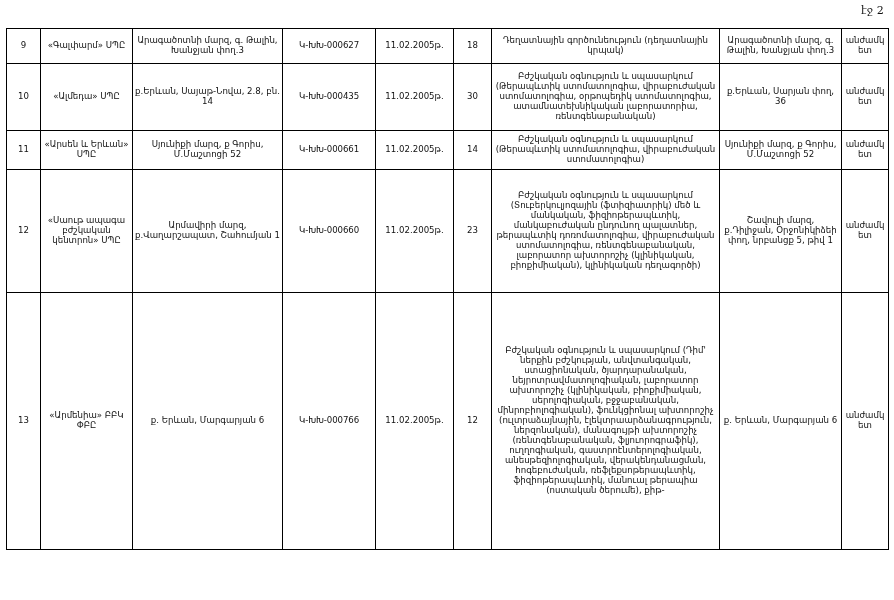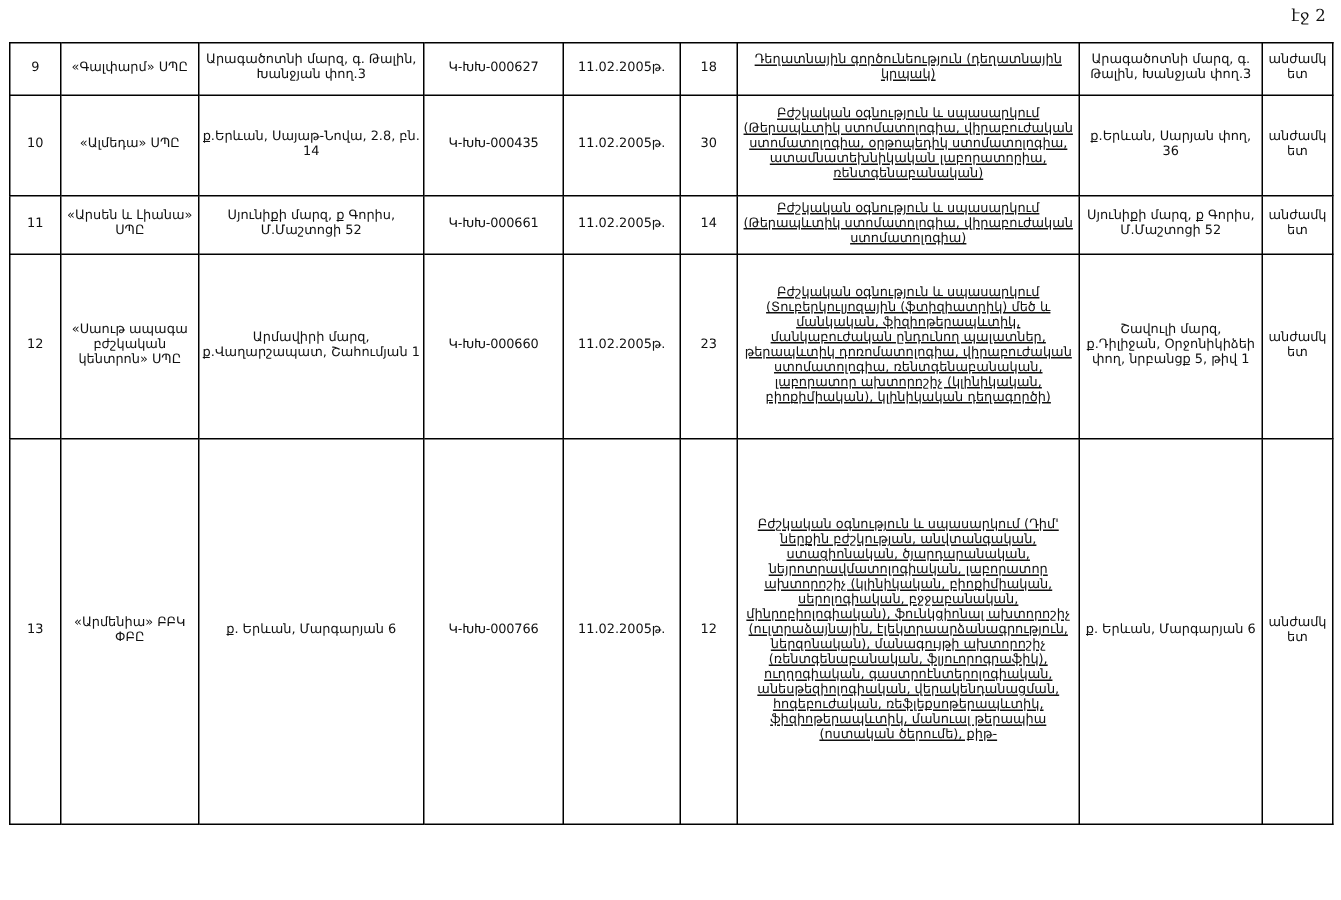--- a/index.html
+++ b/index.html
@@ -59,21 +59,21 @@
   col.c-act    { width: 228px; }
   col.c-addr2  { width: 122px; }
   col.c-note   { width: 47px; }
 
   td.num { font-size: 9.5px; }
   td.name { font-size: 8.8px; }
   td.addr { font-size: 8.6px; }
   td.lic { font-size: 9.2px; letter-spacing: -0.1px; }
   td.date { font-size: 9.2px; margin-top: 28px; }
   td.term { font-size: 9.5px; }
-  td.act { font-size: 8.4px; text-align: justify; text-align-last: center; padding: 2px 4px; text-decoration: underline; }
+  td.act { font-size: 8.4px; text-align: justify; text-align-last: center; padding: 2px 4px; }
   td.addr2 { font-size: 8.6px; }
   td.note { font-size: 8.6px; }
 
   .r1 td { height: 30px; }
   .r2 td { height: 62px; }
   .r3 td { height: 34px; }
   .r4 td { height: 118px; }
   .r5 td { height: 252px; }
 
   .term-bottom { vertical-align: bottom; padding-bottom: 4px; }
@@ -116,21 +116,21 @@
         <td class="addr">ք.Երևան, Սայաթ-Նովա, 2.8, բն. 14</td>
         <td class="lic">Կ-ԽԽ-000435</td>
         <td class="date">11.02.2005թ.</td>
         <td class="term term-bottom">30</td>
         <td class="act">Բժշկական օգնություն և սպասարկում (Թերապևտիկ ստոմատոլոգիա, վիրաբուժական ստոմատոլոգիա, օրթոպեդիկ ստոմատոլոգիա, ատամնատեխնիկական լաբորատորիա, ռենտգենաբանական)</td>
         <td class="addr2">ք.Երևան, Սարյան փող, 36</td>
         <td class="note">անժամկետ</td>
       </tr>
       <tr class="r3">
         <td class="num">11</td>
-        <td class="name">«Արսեն և Լիանա» ՍՊԸ</td>
+        <td class="name">«Արսեն և Երևան» ՍՊԸ</td>
         <td class="addr">Սյունիքի մարզ, ք Գորիս, Մ.Մաշտոցի 52</td>
         <td class="lic">Կ-ԽԽ-000661</td>
         <td class="date">11.02.2005թ.</td>
         <td class="term">14</td>
         <td class="act">Բժշկական օգնություն և սպասարկում (Թերապևտիկ ստոմատոլոգիա, վիրաբուժական ստոմատոլոգիա)</td>
         <td class="addr2">Սյունիքի մարզ, ք Գորիս, Մ.Մաշտոցի 52</td>
         <td class="note">անժամկետ</td>
       </tr>
       <tr class="r4">
         <td class="num">12</td>

